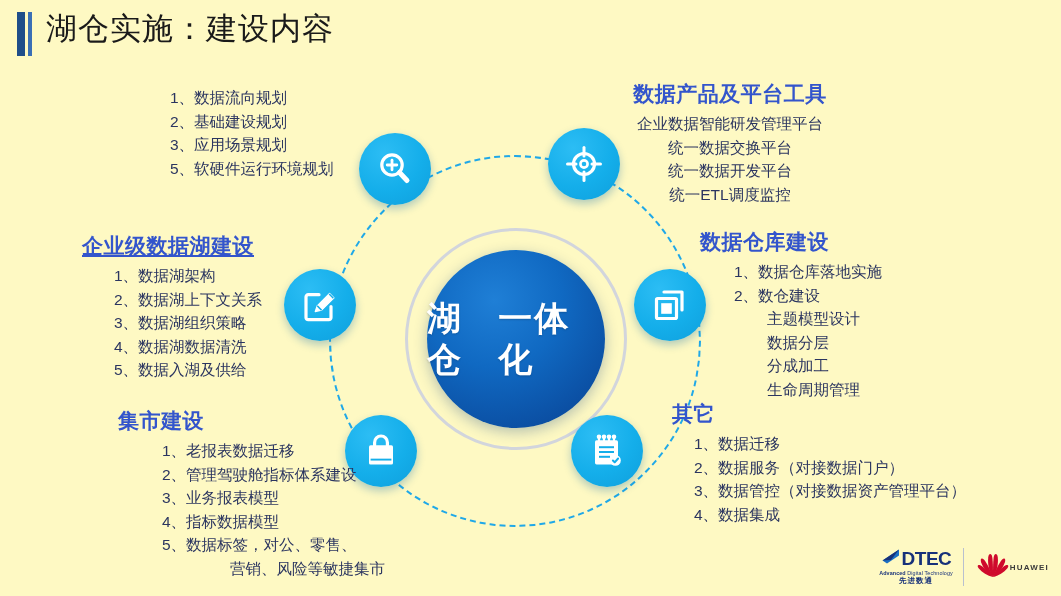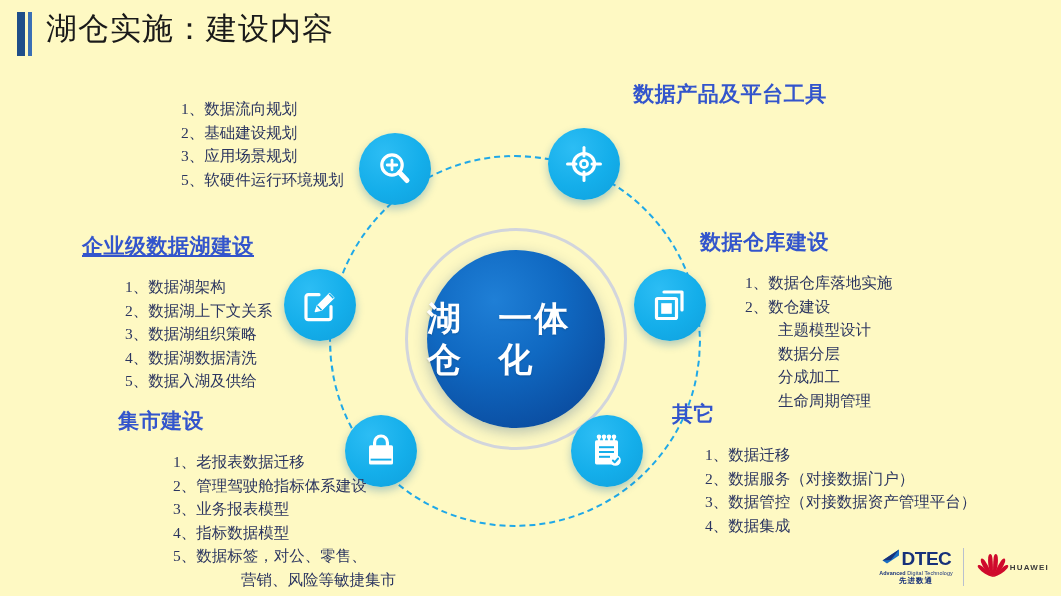--- a/index.html
+++ b/index.html
@@ -129,24 +129,23 @@
   .block h3 {
     margin: 0 0 3px 0;
     font-size: 21px;
     font-weight: bold;
     color: #3355cc;
     letter-spacing: 0.5px;
     white-space: nowrap;
   }
   .block h3.underlined { text-decoration: underline; }
   .block ul {
-    margin: 15px;
+    margin: 4px;
     padding: 0;
     list-style: none;
-    font-family: Liberation Serif, serif;
   }
   .block li {
     font-size: 15.5px;
     color: #2b3team;
     color: #2b3560;
     line-height: 1.52;
     white-space: nowrap;
   }
   .block li.sub { padding-left: 33px; }
   .block.center-list ul { text-align: center; }
@@ -328,20 +327,26 @@
     <ul>
       <li>1、数据流向规划</li>
       <li>2、基础建设规划</li>
       <li>3、应用场景规划</li>
       <li>5、软硬件运行环境规划</li>
     </ul>
   </div>
 
   <div class="block blk-products center-list">
     <h3>数据产品及平台工具</h3>
+    <ul>
+      <li>企业数据智能研发管理平台</li>
+      <li>统一数据交换平台</li>
+      <li>统一数据开发平台</li>
+      <li>统一ETL调度监控</li>
+    </ul>
   </div>
 
   <div class="block blk-datalake">
     <h3 class="underlined">企业级数据湖建设</h3>
     <ul>
       <li>1、数据湖架构</li>
       <li>2、数据湖上下文关系</li>
       <li>3、数据湖组织策略</li>
       <li>4、数据湖数据清洗</li>
       <li>5、数据入湖及供给</li>

